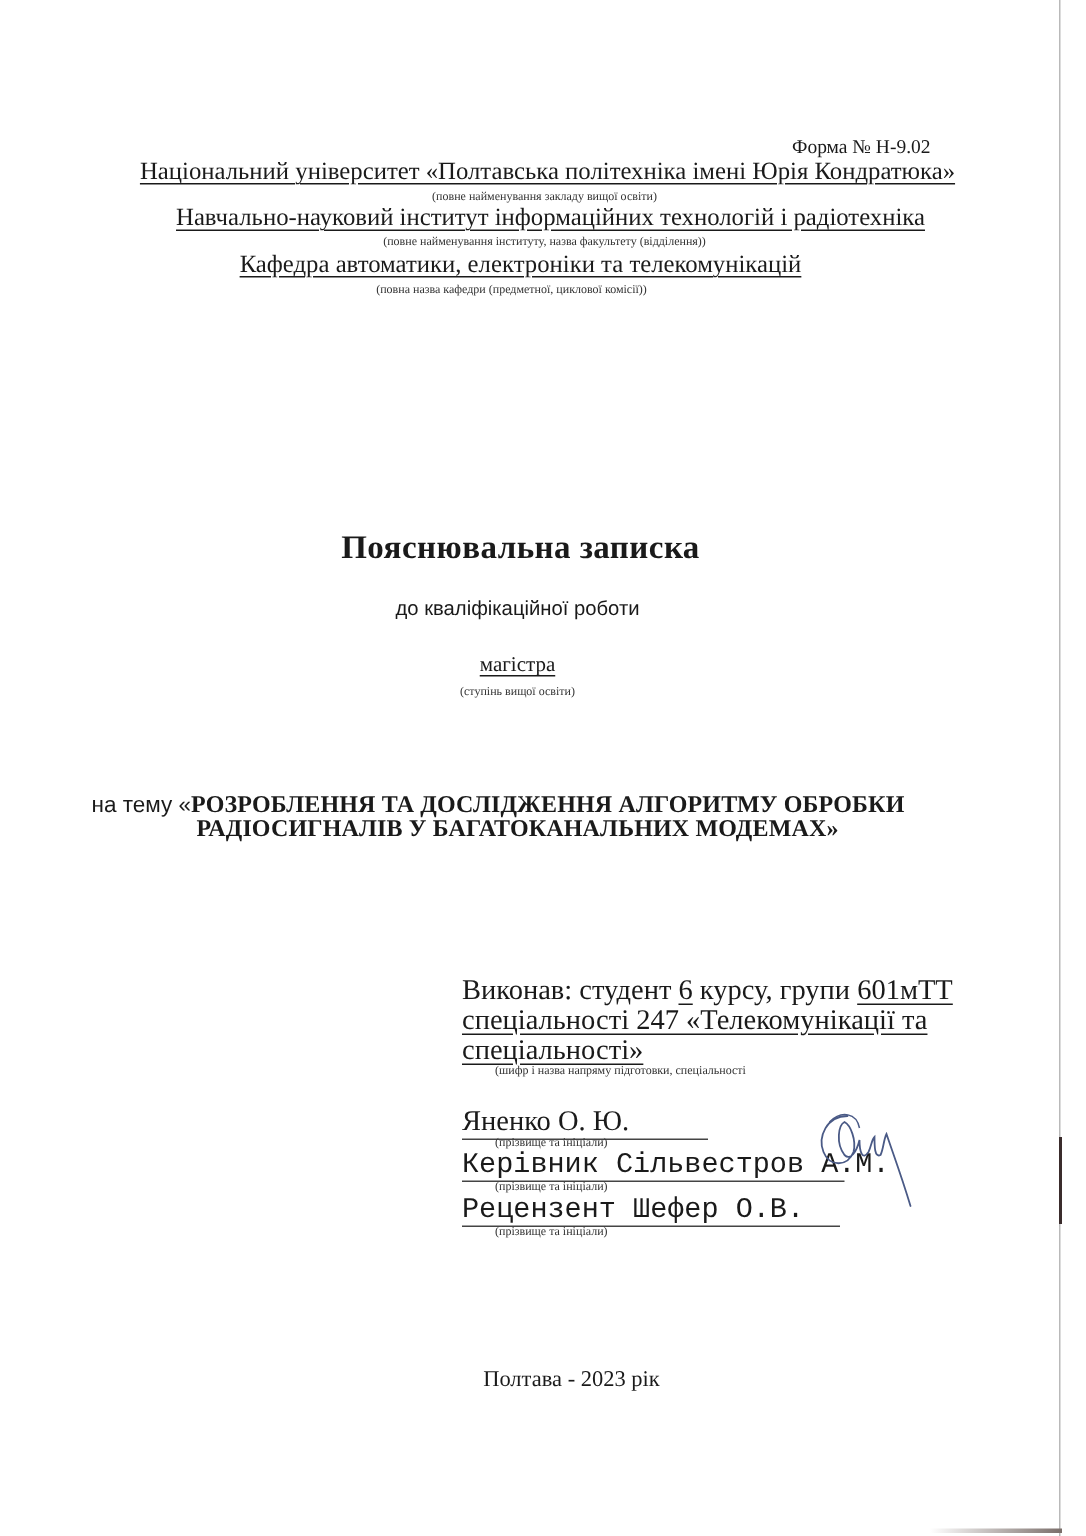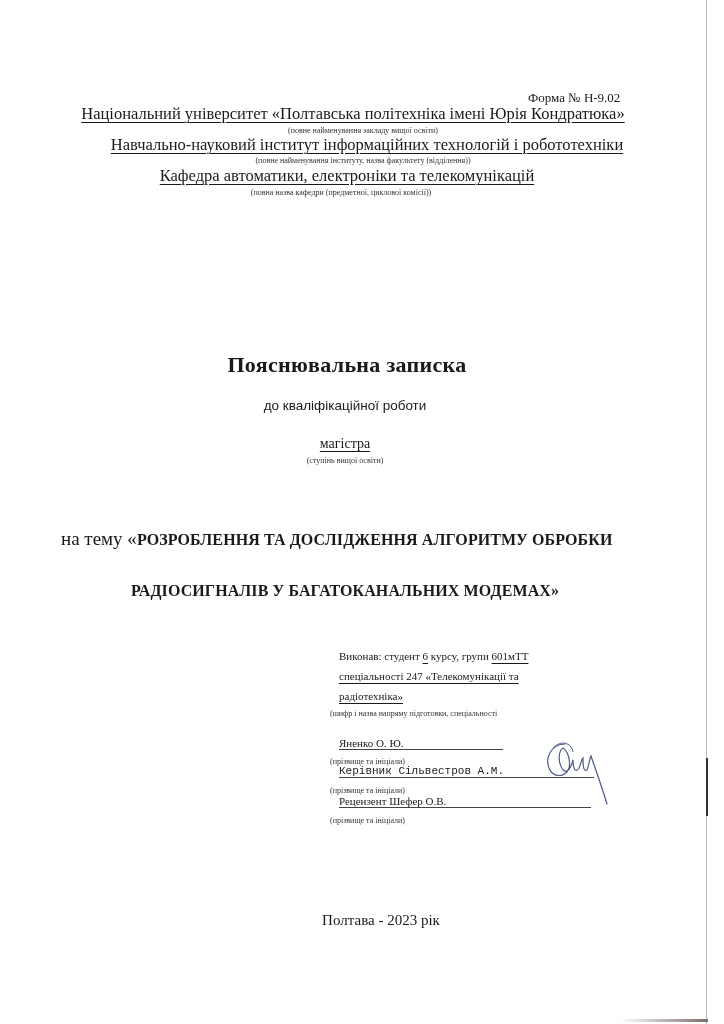--- a/index.html
+++ b/index.html
@@ -19,42 +19,42 @@
     }
     .abs { position: absolute; white-space: nowrap; }
     .center { left: 0; width: 706px; text-align: center; }
     .form-no { left: 528px; top: 70px; font-size: 13px; margin-top: 20px; }
     .org { font-size: 16.5px; text-decoration: underline; text-underline-offset: 3px; text-decoration-thickness: 1px; }
     .hint { font-size: 8px; color: #333; }
     .title { top: 352px; font-size: 22px; font-weight: bold; letter-spacing: 0.3px; }
     .sub { font-family: "Liberation Sans", sans-serif; font-size: 13.5px; }
     .degree { font-size: 14px; text-decoration: underline; text-underline-offset: 3px; }
     .topic-line1 { left: 61px; top: 528px; font-size: 16px; }
-    .topic-prefix { font-family: Liberation Serif, serif; font-size: 19px; }
+    .topic-prefix { font-family: Liberation Sans, sans-serif; font-size: 15px; }
     .topic-bold { font-weight: bold; text-underline-offset: 3px; letter-spacing: 0.1px; }
-    .topic-line2 { left: 131px; top: 582px; font-size: 16px; }
-    .sig-block { left: 339px; font-size: 11px; }
+    .topic-line2 { left: 131px; top: 544px; font-size: 16px; }
+    .sig-block { left: 308px; font-size: 19px; }
     .u { text-decoration: underline; text-underline-offset: 3px; }
     .line-ul { border-bottom: 1px solid #444; display: inline-block; }
     .signature { position: absolute; left: 543px; top: 738px; }
     .city { top: 912px; font-size: 15px; left: 0; width: 706px; text-align: center; padding-left: 28px; }
   </style>
 </head>
 <body>
 
 <div class="page-edge-right"></div>
 <div class="page-edge-right-dark"></div>
 <div class="page-edge-bottom"></div>
 
 <div class="abs form-no">Форма № Н-9.02</div>
 
-<div class="abs center org" style="top:104px;">Національний університет «Полтавська політехніка імені Юрія Кондратюка»</div>
+<div class="abs center org" style="top:104px;padding-left:12px;">Національний університет «Полтавська політехніка імені Юрія Кондратюка»</div>
 <div class="abs center hint" style="top:126px; left:10px;">(повне найменування закладу вищої освіти)</div>
 
-<div class="abs center org" style="top:135px; left:14px;">Навчально-науковий інститут інформаційних технологій і робототехніки</div>
+<div class="abs center org" style="top:135px; left:14px;">Навчально-науковий інститут інформаційних технологій і радіотехніка</div>
 <div class="abs center hint" style="top:156px; left:10px;">(повне найменування інституту, назва факультету (відділення))</div>
 
 <div class="abs center org" style="top:166px; left:-6px;">Кафедра автоматики, електроніки та телекомунікацій</div>
 <div class="abs center hint" style="top:188px; left:-12px;">(повна назва кафедри (предметної, циклової комісії))</div>
 
 <div class="abs center title" style="left:-6px;">Пояснювальна записка</div>
 <div class="abs center sub" style="top:398px; left:-8px;">до кваліфікаційної роботи</div>
 <div class="abs center degree" style="top:436px; left:-8px;">магістра</div>
 <div class="abs center hint" style="top:456px; left:-8px;">(ступінь вищої освіти)</div>
 
@@ -65,34 +65,34 @@
   <span class="topic-bold">РАДІОСИГНАЛІВ У БАГАТОКАНАЛЬНИХ МОДЕМАХ»</span>
 </div>
 
 <div class="abs sig-block" style="top:650px;">
   <span>Виконав: студент</span>
   <span class="u">6</span>
   <span>курсу, групи</span>
   <span class="u">601мТТ</span>
 </div>
 <div class="abs sig-block u" style="top:670px;">спеціальності 247 «Телекомунікації та</div>
-<div class="abs sig-block u" style="top:690px;">радіотехніка»</div>
+<div class="abs sig-block u" style="top:690px;">спеціальності»</div>
 <div class="abs hint" style="left:330px; top:709px;">(шифр і назва напряму підготовки, спеціальності</div>
 
 <div class="abs sig-block" style="top:737px;font-family:Liberation Serif, serif;">
   <span class="line-ul" style="width:164px;">Яненко О. Ю.</span>
 </div>
 <div class="abs hint" style="left:330px; top:757px;">(прізвище та ініціали)</div>
 
 <div class="abs sig-block" style="top:765px;font-family:Liberation Mono, monospace;">
   <span class="line-ul" style="width:255px;">Керівник Сільвестров А.М.</span>
 </div>
 <div class="abs hint" style="left:330px; top:786px;">(прізвище та ініціали)</div>
 
-<div class="abs sig-block" style="top:795px;">
+<div class="abs sig-block" style="top:795px;font-family:Liberation Mono, monospace;">
   <span class="line-ul" style="width:252px;">Рецензент Шефер О.В.</span>
 </div>
 <div class="abs hint" style="left:330px; top:816px;">(прізвище та ініціали)</div>
 
 <svg class="signature" width="70" height="80" viewBox="0 0 70 80">
   <path d="M22 6 C8 6 2 20 6 30 C10 40 22 40 26 30 C28 22 24 12 20 10 C16 12 14 24 20 32 C24 36 28 30 30 22 C30 30 32 36 36 30 C38 26 38 22 40 20 C40 26 40 34 44 32 C46 28 46 22 48 18 C52 30 58 46 64 66" fill="none" stroke="#4a5a86" stroke-width="1.2" stroke-linecap="round"></path>
   <path d="M10 10 C18 2 28 4 30 14" fill="none" stroke="#4a5a86" stroke-width="1"></path>
 </svg>
 
 <div class="abs city">Полтава - 2023 рік</div>

